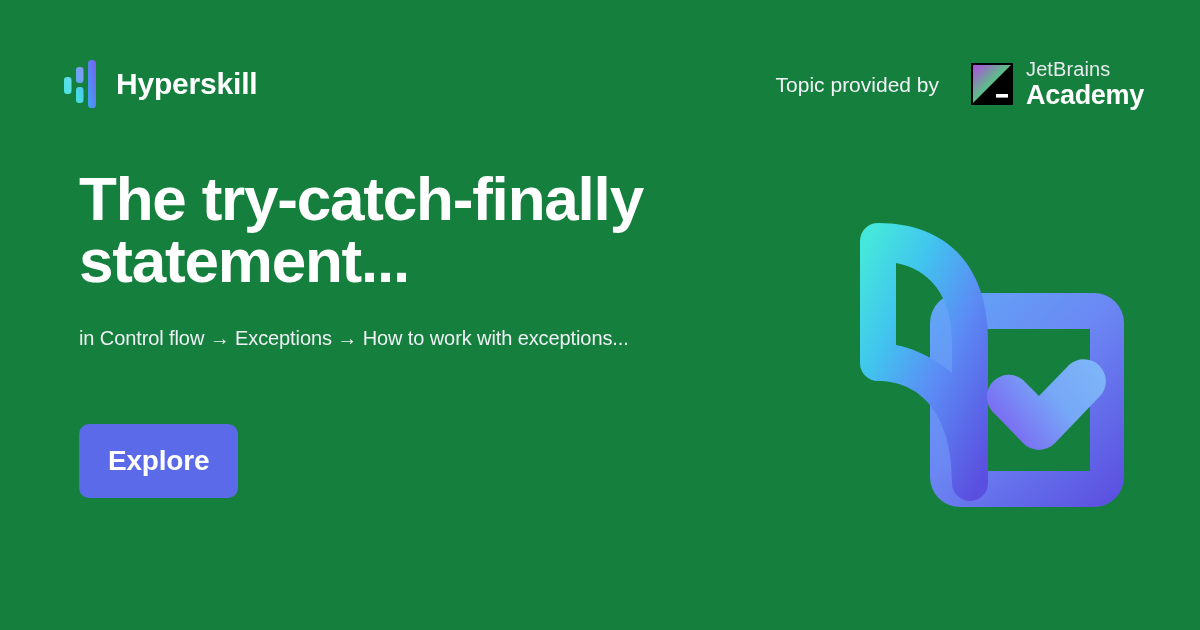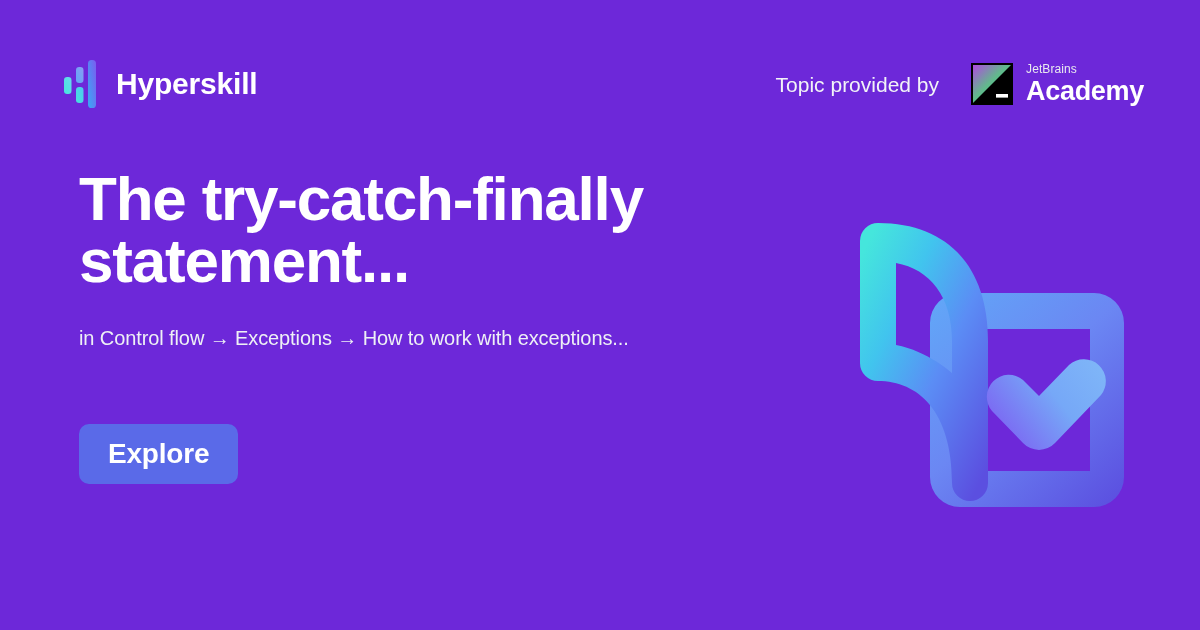--- a/index.html
+++ b/index.html
@@ -12,21 +12,21 @@
     height: 630px;
     overflow: hidden;
     font-family: "Liberation Sans", sans-serif;
     -webkit-font-smoothing: antialiased;
   }
 
   .og-card {
     position: relative;
     width: 1200px;
     height: 630px;
-    background: #6d28d9;
+    background: #15803d;
     box-sizing: border-box;
   }
 
   
   .header {
     position: absolute;
     top: 56px;
     left: 64px;
     right: 56px;
     height: 56px;
@@ -88,21 +88,21 @@
   .jb-square svg { display: block; }
 
   .jb-words {
     display: flex;
     flex-direction: column;
     justify-content: center;
     line-height: 1;
   }
   .jb-jetbrains {
     color: #e8e9ef;
-    font-size: 12px;
+    font-size: 20px;
     font-weight: normal;
     letter-spacing: 0.1px;
     margin-bottom: 3px;
     white-space: nowrap;
   }
   .jb-academy {
     color: #ffffff;
     font-size: 27px;
     font-weight: bold;
     letter-spacing: -0.3px;
@@ -136,21 +136,21 @@
     max-width: 660px;
     letter-spacing: -0.1px;
   }
 
   .explore-btn {
     display: inline-flex;
     align-items: center;
     justify-content: center;
     margin-top: 72px;
     padding: 0 29px;
-    height: 60px;
+    height: 74px;
     min-width: 140px;
     box-sizing: border-box;
     background: #5a6ae8;
     color: #ffffff;
     font-size: 28px;
     font-weight: bold;
     letter-spacing: -0.2px;
     border: none;
     border-radius: 10px;
     cursor: pointer;

